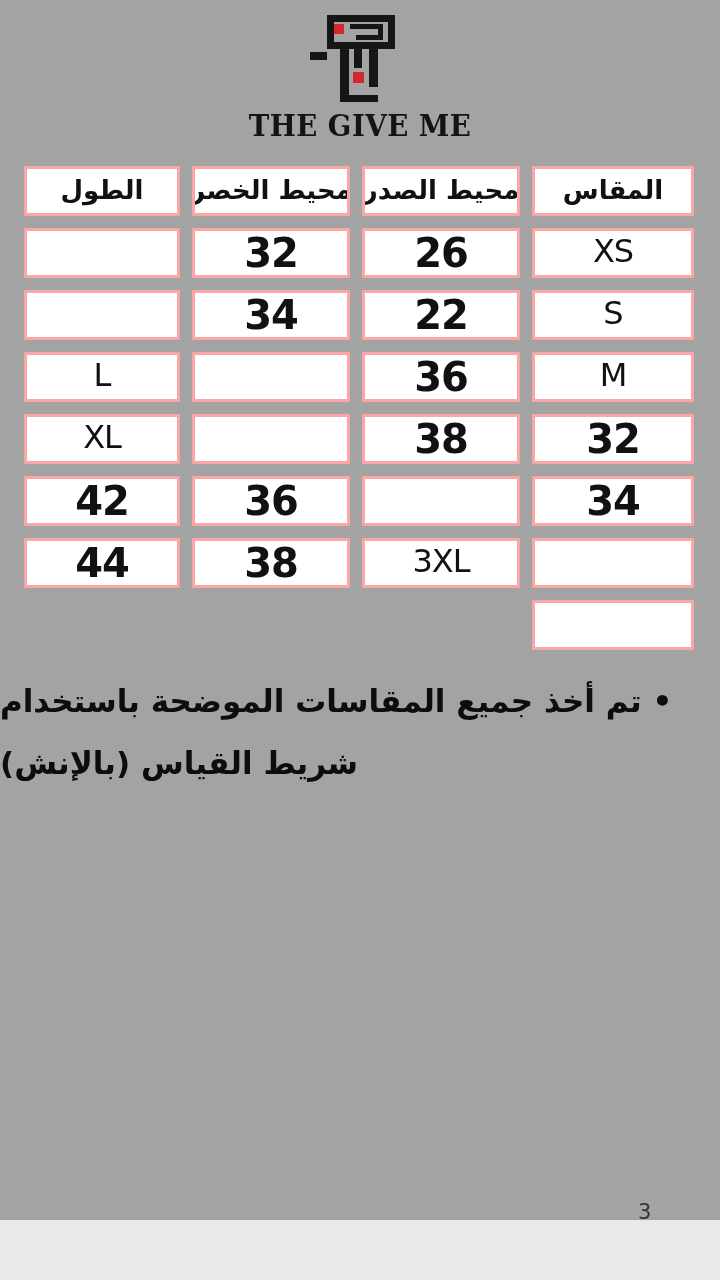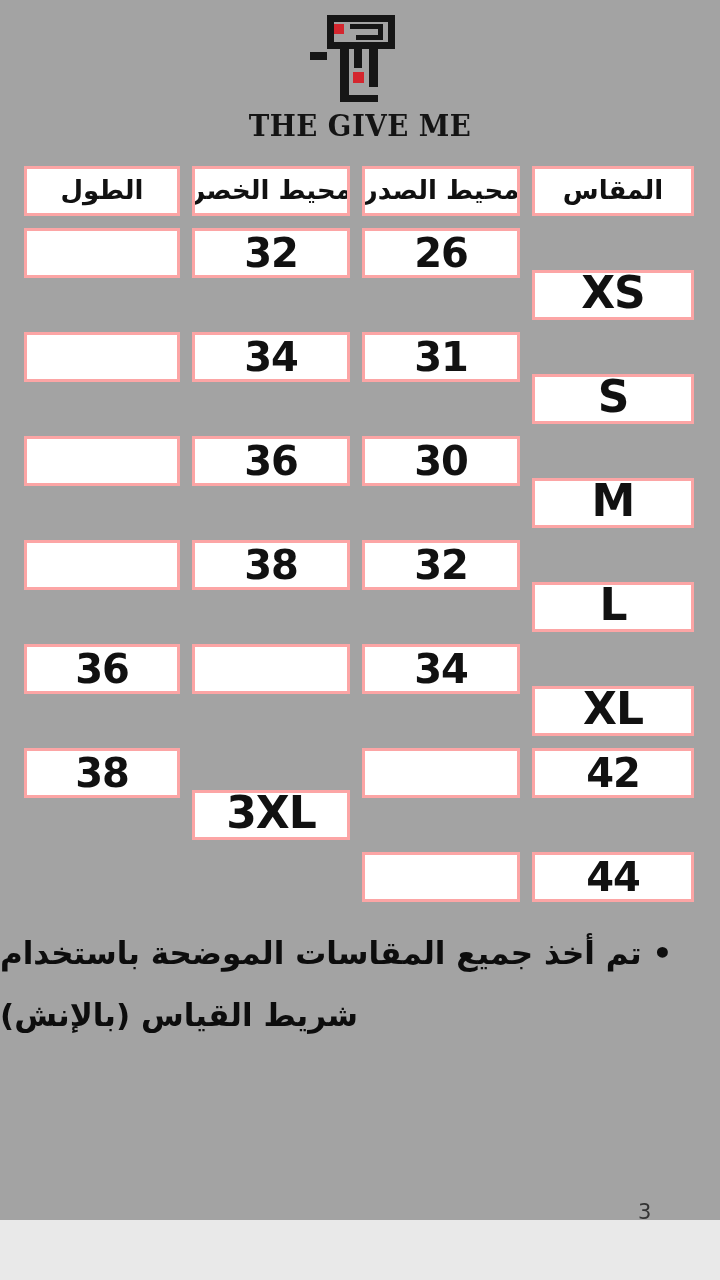--- a/index.html
+++ b/index.html
@@ -54,26 +54,25 @@
     white-space:nowrap;
   }
   .cell.num {
     font-weight:700;
     font-size:40px;
     line-height:1;
     letter-spacing:-1px;
     padding-bottom:0;
   }
   .cell.size-label {
-    font-weight:700;
-    font-size:44px;
+    font-weight:400;
+    font-size:32px;
     line-height:1;
     letter-spacing:-1px;
     padding-bottom:4px;
-    margin-top:42px;
   }
 
   
   .note {
     direction:rtl;
     margin-top:20px;
     text-align:left;
     font-weight:700;
     font-size:31px;
     line-height:62px;
@@ -127,26 +126,25 @@
     <div class="cell header">محيط الصدر</div>
     <div class="cell header">محيط الخصر</div>
     <div class="cell header">الطول</div>
 
     <div class="cell size-label">XS</div>
     <div class="cell num">26</div>
     <div class="cell num">32</div>
     <div class="cell num"></div>
 
     <div class="cell size-label">S</div>
-    <div class="cell num">31</div>
+    <div class="cell num">22</div>
     <div class="cell num">34</div>
     <div class="cell num"></div>
 
     <div class="cell size-label">M</div>
-    <div class="cell num">30</div>
     <div class="cell num">36</div>
     <div class="cell num"></div>
 
     <div class="cell size-label">L</div>
     <div class="cell num">32</div>
     <div class="cell num">38</div>
     <div class="cell num"></div>
 
     <div class="cell size-label">XL</div>
     <div class="cell num">34</div>

